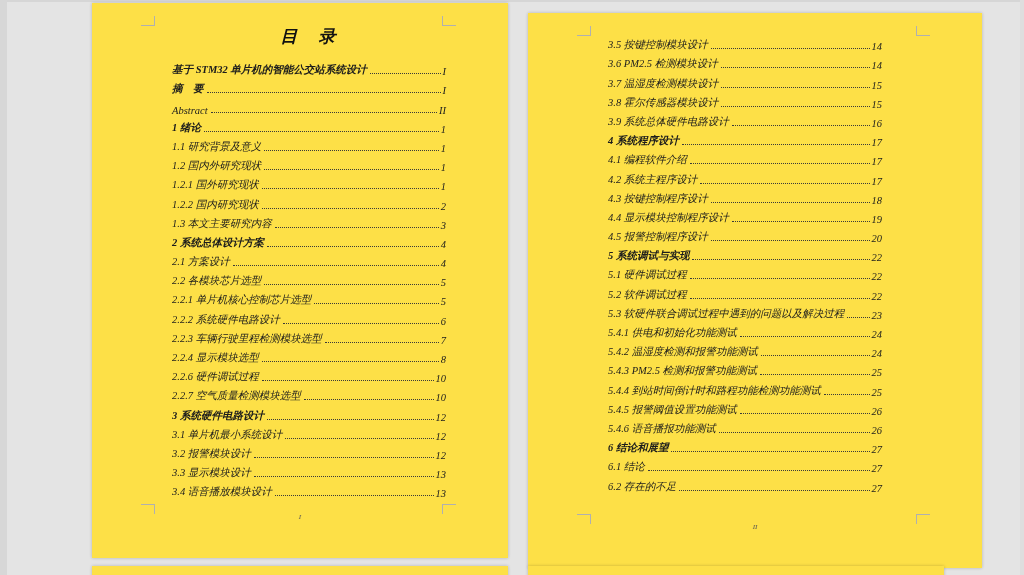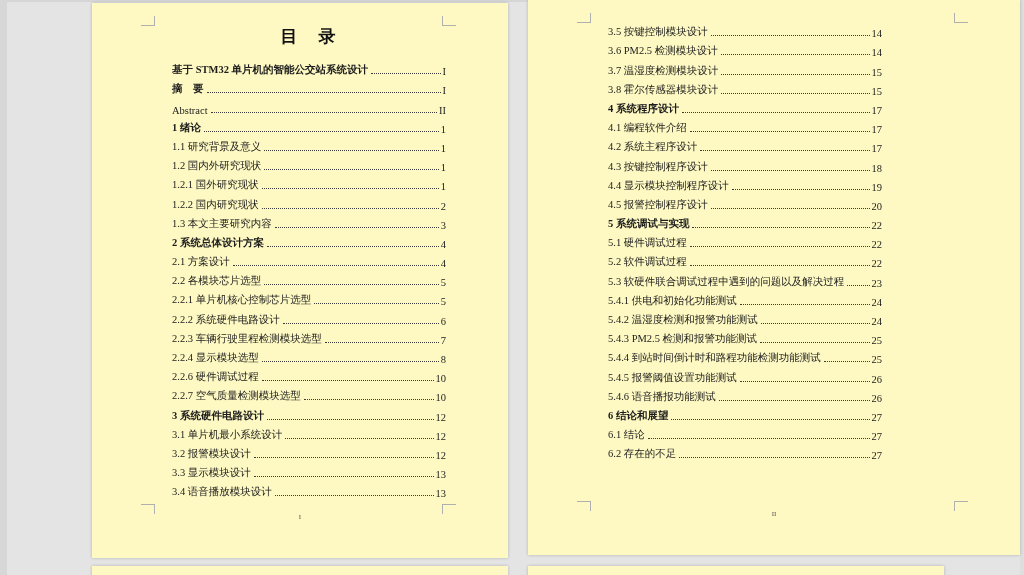--- a/index.html
+++ b/index.html
@@ -13,25 +13,26 @@
     position: relative;
     width: 1024px; height: 575px;
     background: #e4e4e4;
   }
   .edge-top   { position: absolute; left: 0; top: 0; width: 1024px; height: 2px; background: #d6d6d6; }
   .edge-left  { position: absolute; left: 0; top: 0; width: 7px; height: 575px; background: #d7d7d7; }
   .edge-right { position: absolute; right: 0; top: 0; width: 4px; height: 575px; background: #dedede; }
 
   .page {
     position: absolute;
-    background: #fef9c3;
+    background: #fde047;
     box-shadow: 0 0 3px rgba(0,0,0,0.22);
+    font-style: italic;
   }
   .page-1 { left: 92px;  top: 3px; width: 416px; height: 555px; }
-  .page-2 { left: 528px; top: 0; width: 492px; height: 555px; }
+  .page-2 { left: 528px; top: 13px; width: 416px; height: 555px; padding-left: 38px; }
   .stub-1 { left: 92px;  top: 566px; width: 416px; height: 12px; }
   .stub-2 { left: 528px; top: 566px; width: 416px; height: 12px; }
 
   
   .mark { position: absolute; width: 13px; height: 9px; }
   .mark-tl { left: 49px;  top: 13px;  border-right: 1px solid #b0b0b0; border-bottom: 1px solid #b0b0b0; }
   .mark-tr { right: 52px; top: 13px;  border-left: 1px solid #b0b0b0;  border-bottom: 1px solid #b0b0b0; }
   .mark-bl { left: 49px;  bottom: 44px; border-right: 1px solid #b0b0b0; border-top: 1px solid #b0b0b0; }
   .mark-br { right: 52px; bottom: 44px; border-left: 1px solid #b0b0b0;  border-top: 1px solid #b0b0b0; }
 
@@ -265,20 +266,25 @@
             <span class="toc-leader"></span>
             <span class="toc-page">15</span>
           </div>
 
           <div class="toc-row">
             <span class="toc-label">3.8 霍尔传感器模块设计</span>
             <span class="toc-leader"></span>
             <span class="toc-page">15</span>
           </div>
 
+          <div class="toc-row">
+            <span class="toc-label">3.9 系统总体硬件电路设计</span>
+            <span class="toc-leader"></span>
+            <span class="toc-page">16</span>
+          </div>
 
           <div class="toc-row bold">
             <span class="toc-label">4 系统程序设计</span>
             <span class="toc-leader"></span>
             <span class="toc-page">17</span>
           </div>
 
           <div class="toc-row">
             <span class="toc-label">4.1 编程软件介绍</span>
             <span class="toc-leader"></span>

